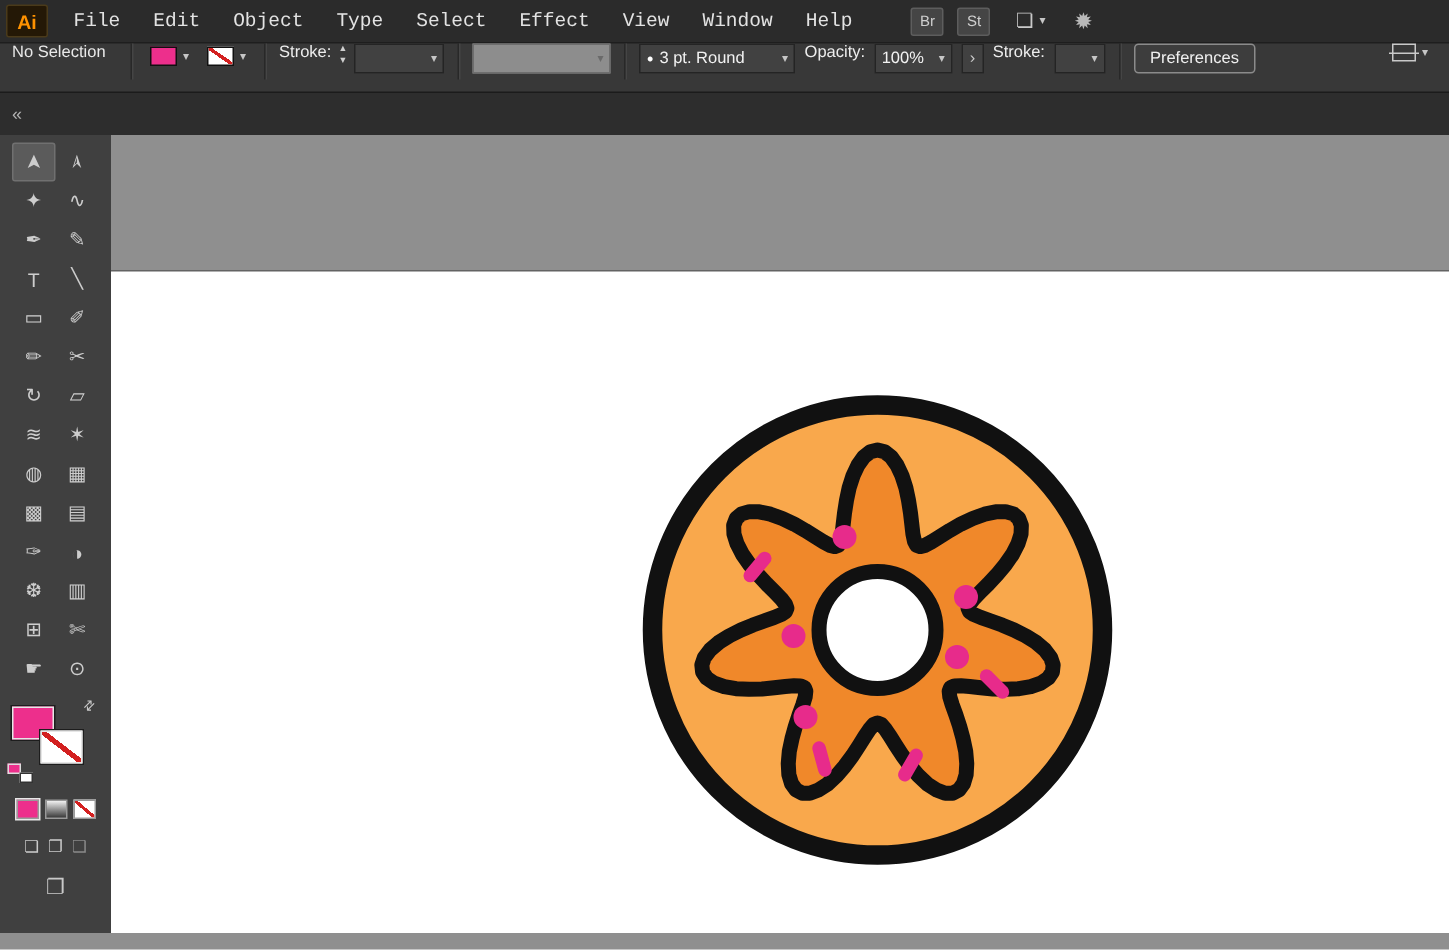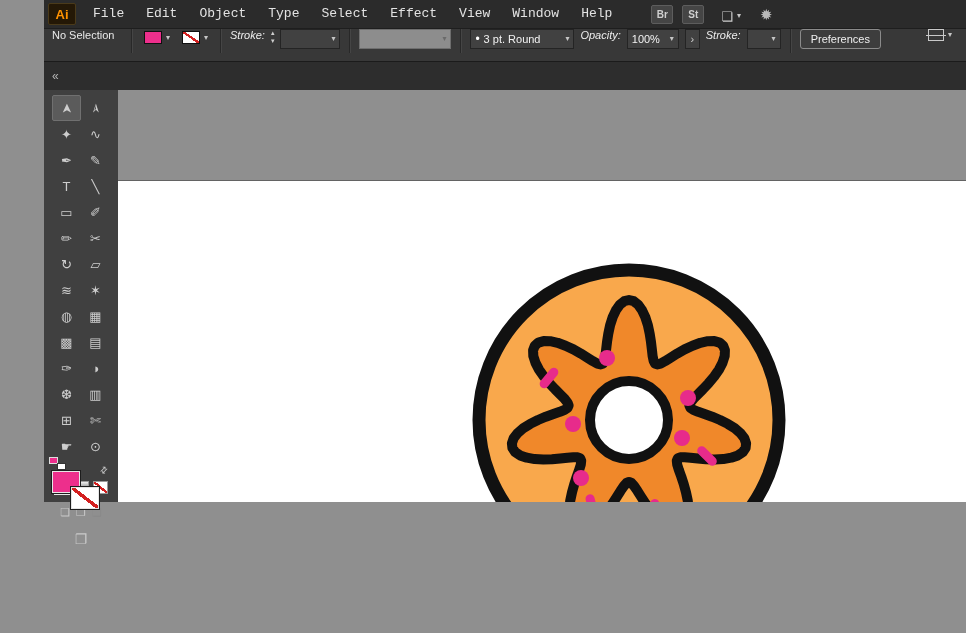--- a/index.html
+++ b/index.html
@@ -1,45 +1,45 @@
 <!DOCTYPE html>
 <html style="--fill-pink: #ED2F8C;"><head>
 <meta charset="utf-8">
 <style>
   * { margin:0; padding:0; box-sizing:border-box; }
   html,body { width:966px; height:633px; overflow:hidden; }
   body { font-family:"Liberation Sans","DejaVu Sans",sans-serif; background:#8f8f8f; }
-  .app { width:966px; height:502px; display:flex; flex-direction:column;padding-left:44px; }
+  .app { width:966px; height:622px; display:flex; flex-direction:column; }
 
   
   .menubar { height:28px; background:#2b2b2b; display:flex; align-items:center; color:#e3e3e3; font-size:13px; flex:0 0 28px; }
   .logo { width:28px; height:22px; margin:0 6px 0 4px; background:#241806; color:#ff9200; font-weight:bold;
           display:flex; align-items:center; justify-content:center; font-size:13px; border:1px solid #4a3a1a; border-radius:2px; }
   .menu-items { display:flex; }
   .menu-item { padding:0 11px; line-height:28px; cursor:default;font-family:Liberation Mono, monospace; }
-  .menubar-right { display:flex; align-items:flex-end; gap:9px; margin-left:28px;font-weight:bold; }
+  .menubar-right { display:flex; align-items:center; gap:9px; margin-left:28px; }
   .badge { width:22px; height:19px; border:1px solid #5d5d5d; background:#454545; color:#cfcfcf; font-size:10px;
            display:flex; align-items:center; justify-content:center; border-radius:2px; }
   .ws { display:flex; align-items:center; gap:4px; color:#c9c9c9; margin-left:8px; }
   .ws .ws-glyph { font-size:13px; }
   .cslive { font-size:15px; color:#b9b9b9; margin-left:10px; }
   .dd { color:#c6c6c6; font-size:8px; line-height:1; }
 
   
   .controlbar { height:34px; background:#383838; border-top:1px solid #1e1e1e; border-bottom:1px solid #1b1b1b;
                 display:flex; align-items:flex-start; font-size:11px; color:#e9e9e9; gap:6px; padding:0 8px; flex:0 0 34px; }
   .sep { width:1px; height:24px; background:#282828; box-shadow:1px 0 0 #454545; margin:0 3px; flex:0 0 1px; }
   .status { width:70px; }
   .combo { display:flex; align-items:center; gap:4px; padding:2px 3px; }
   .swatch { width:18px; height:13px; border:1px solid #101010; display:inline-block; }
   .fillpink { background:var(--fill-pink,#ED2F8C); }
   .none-swatch { background:#fff; position:relative; overflow:hidden; }
   .none-swatch::after { content:""; position:absolute; inset:0;
       background:linear-gradient(to top right, transparent 44%, #d32020 44%, #d32020 57%, transparent 57%); }
-  .lbl { color:#ededed;font-style:italic; }
+  .lbl { color:#ededed; }
   .stepper { display:flex; flex-direction:column; justify-content:center; gap:1px; }
   .stepper .dd { font-size:7px; color:#cfcfcf; }
   .combofield { display:flex; align-items:center; background:#414141; border:1px solid #242424; height:20px; padding:0 4px; gap:4px; }
   .combofield .val { flex:1; color:#f2f2f2; font-size:11px; white-space:nowrap; overflow:hidden; }
   .combofield.disabled { background:#8d8d8d; border-color:#6e6e6e; }
   .combofield.disabled .dd { color:#6a6a6a; }
   .bullet { color:#ffffff; font-size:12px; }
   .panel-arrow { color:#cccccc; font-size:11px; border:1px solid #242424; background:#414141; height:20px; width:15px;
                  display:flex; align-items:center; justify-content:center; }
   .btn { border:1px solid #8b8b8b; border-radius:3px; background:#3d3d3d; color:#efefef; font-size:11px;

